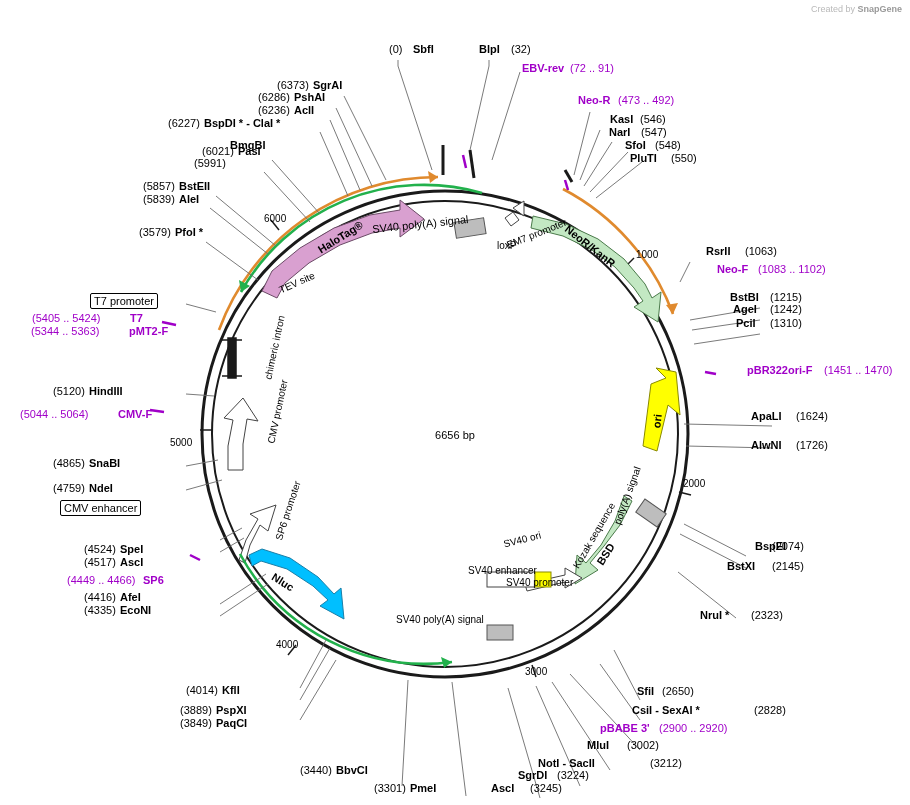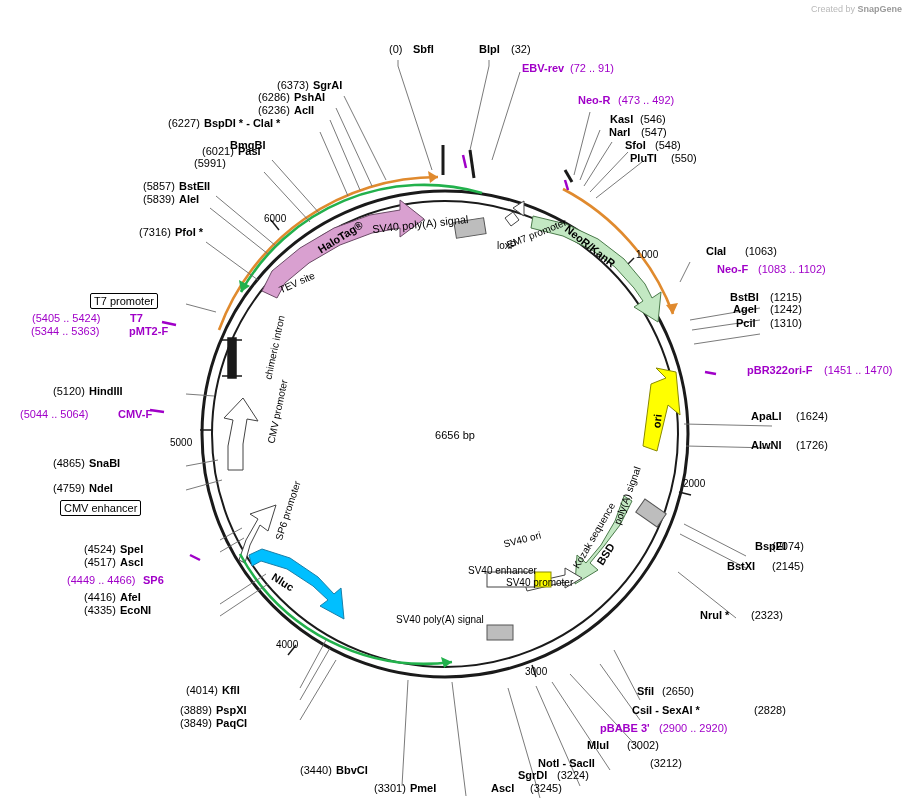--- a/index.html
+++ b/index.html
@@ -201,21 +201,21 @@
   <div class="lbl" style="left:168px;top:117px;">(6227)</div>
   <div class="lbl bold" style="left:204px;top:117px;">BspDI *  - ClaI *</div>
   <div class="lbl" style="left:202px;top:145px;">(6021)</div>
   <div class="lbl bold" style="left:238px;top:145px;">PasI</div>
   <div class="lbl" style="left:194px;top:157px;">(5991)</div>
   <div class="lbl bold" style="left:230px;top:139px;">BmgBI</div>
   <div class="lbl" style="left:143px;top:180px;">(5857)</div>
   <div class="lbl bold" style="left:179px;top:180px;text-align:center;">BstEII</div>
   <div class="lbl" style="left:143px;top:193px;">(5839)</div>
   <div class="lbl bold" style="left:179px;top:193px;">AleI</div>
-  <div class="lbl" style="left:139px;top:226px;">(7316)</div>
+  <div class="lbl" style="left:139px;top:226px;">(3579)</div>
   <div class="lbl bold" style="left:175px;top:226px;">PfoI *</div>
 
   <div class="lbl purple" style="left:32px;top:312px;">(5405 .. 5424)</div>
   <div class="lbl bold purple" style="left:130px;top:312px;">T7</div>
   <div class="lbl purple" style="left:31px;top:325px;">(5344 .. 5363)</div>
   <div class="lbl bold purple" style="left:129px;top:325px;">pMT2-F</div>
   <div class="lbl" style="left:53px;top:385px;">(5120)</div>
   <div class="lbl bold" style="left:89px;top:385px;">HindIII</div>
   <div class="lbl purple" style="left:20px;top:408px;">(5044 .. 5064)</div>
   <div class="lbl bold purple" style="left:118px;top:408px;">CMV-F</div>
@@ -252,21 +252,21 @@
   <div class="lbl bold" style="left:538px;top:757px;">NotI  - SacII</div>
   <div class="lbl" style="left:627px;top:739px;">(3002)</div>
   <div class="lbl bold" style="left:587px;top:739px;">MluI</div>
   <div class="lbl purple" style="left:659px;top:722px;">(2900 .. 2920)</div>
   <div class="lbl bold purple" style="left:600px;top:722px;">pBABE 3'</div>
   <div class="lbl" style="left:754px;top:704px;">(2828)</div>
   <div class="lbl bold" style="left:632px;top:704px;">CsiI  - SexAI *</div>
   <div class="lbl" style="left:662px;top:685px;">(2650)</div>
   <div class="lbl bold" style="left:637px;top:685px;">SfiI</div>
 
-  <div class="lbl bold" style="left:706px;top:245px;">ClaI</div>
+  <div class="lbl bold" style="left:706px;top:245px;">RsrII</div>
   <div class="lbl" style="left:745px;top:245px;">(1063)</div>
   <div class="lbl bold purple" style="left:717px;top:263px;">Neo-F</div>
   <div class="lbl purple" style="left:758px;top:263px;">(1083 .. 1102)</div>
   <div class="lbl bold" style="left:730px;top:291px;">BstBI</div>
   <div class="lbl" style="left:770px;top:291px;">(1215)</div>
   <div class="lbl bold" style="left:733px;top:303px;">AgeI</div>
   <div class="lbl" style="left:770px;top:303px;">(1242)</div>
   <div class="lbl bold" style="left:736px;top:317px;">PciI</div>
   <div class="lbl" style="left:770px;top:317px;">(1310)</div>
   <div class="lbl bold purple" style="left:747px;top:364px;">pBR322ori-F</div>

